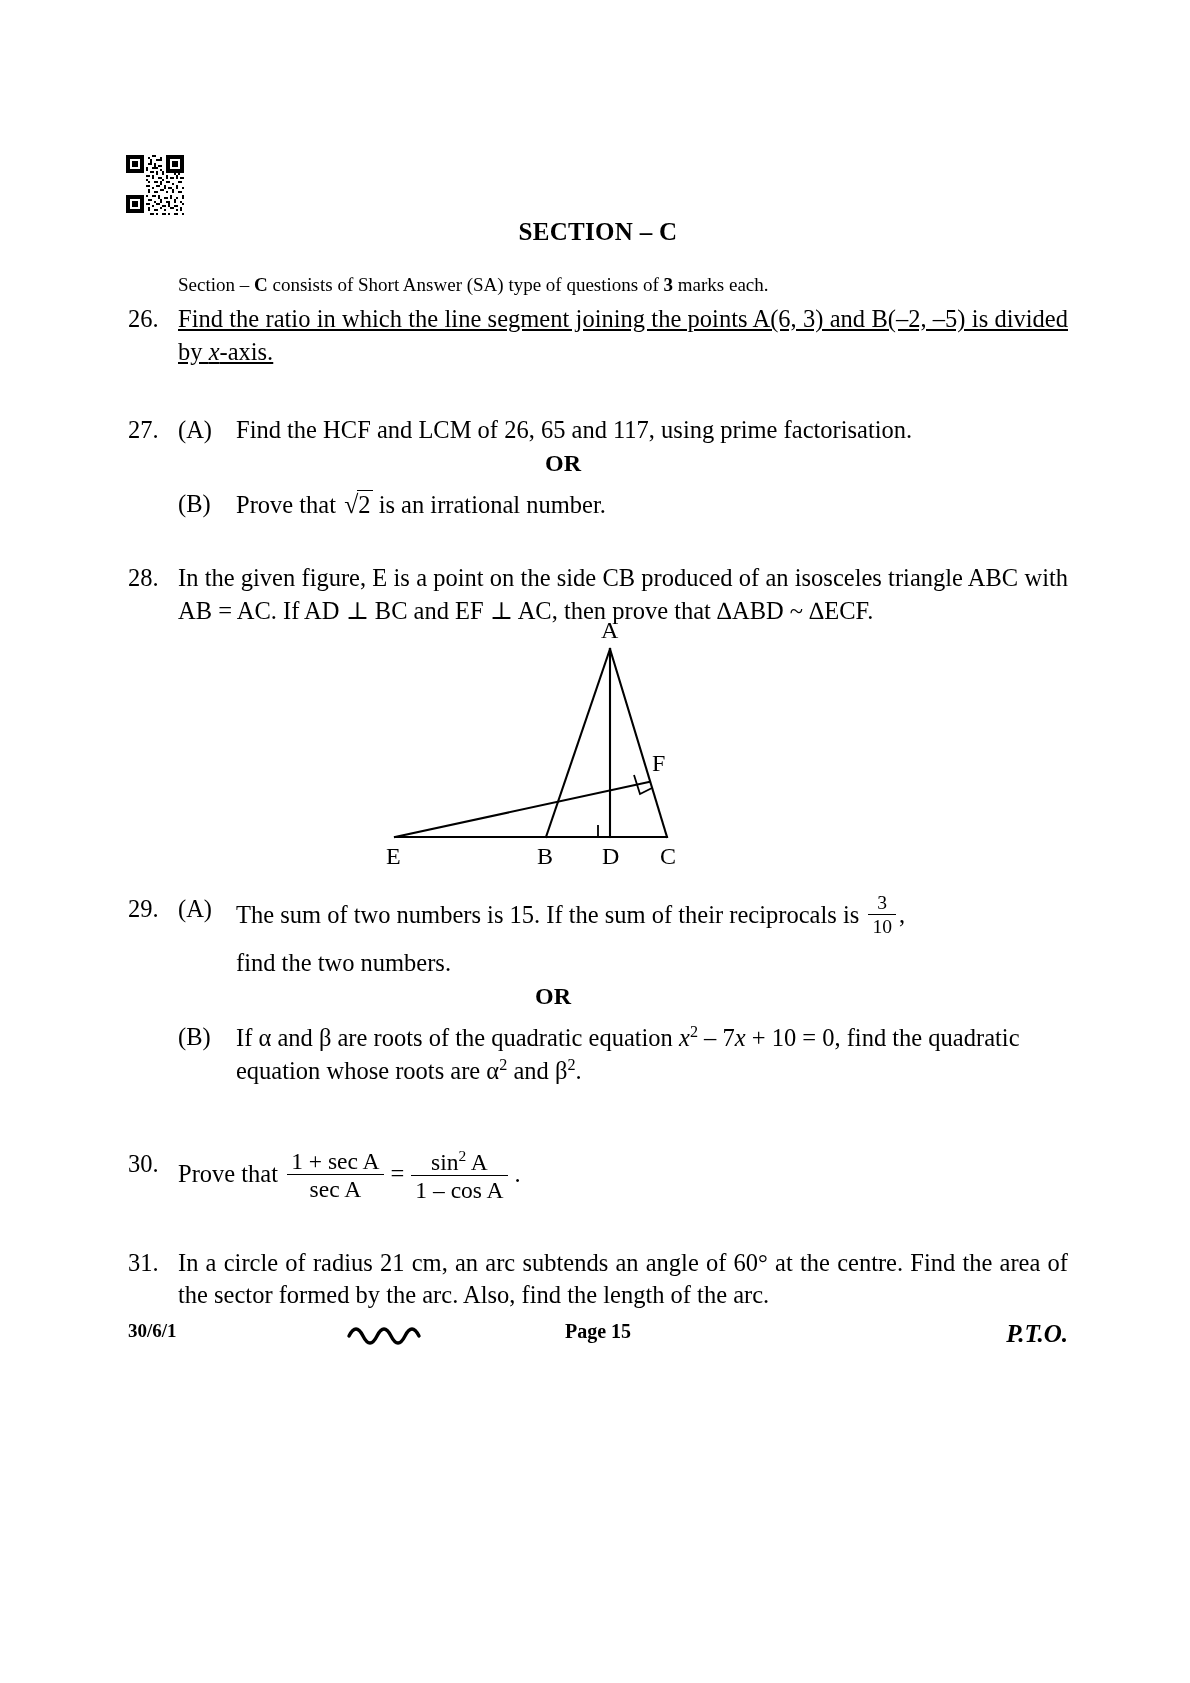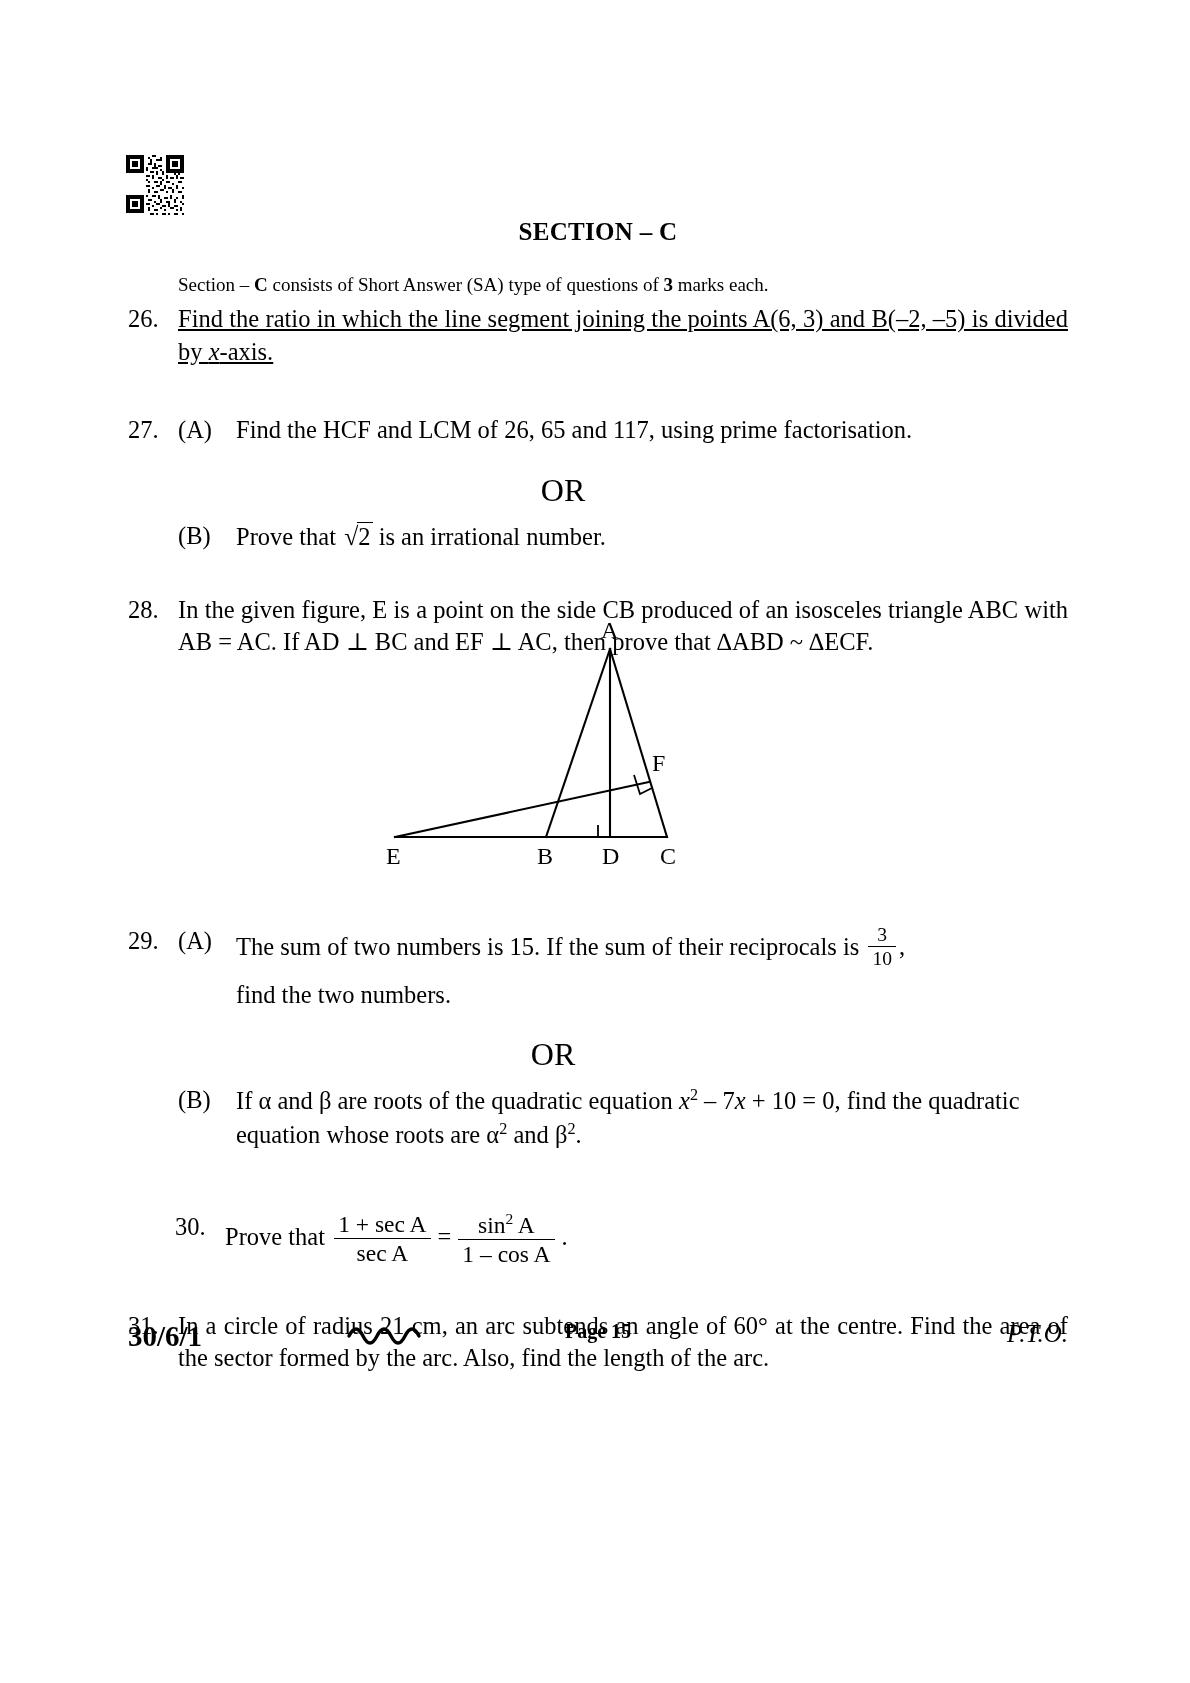--- a/index.html
+++ b/index.html
@@ -83,23 +83,23 @@
     font-size: 24.5px;
     line-height: 1.33;
   }
   .opt .lbl {
     position: absolute;
     left: 0;
     top: 0;
   }
   .or {
     text-align: center;
-    font-weight: normal;
-    font-size: 32px;
-    margin: 22px 0 8px 0;
+    font-weight: bold;
+    font-size: 24px;
+    margin: 1px 0 8px 0;
     padding-right: 120px;
   }
   .or.wide { padding-right: 140px; }
 
   
   .it { font-style: italic; }
   sup { font-size: 0.66em; }
 
   .sqrt {
     display: inline-block;
@@ -147,33 +147,33 @@
   
   .footer {
     position: absolute;
     left: 128px;
     top: 1320px;
     width: 940px;
     height: 40px;
   }
   .footer .code {
     position: absolute; left: 0; top: 0;
-    font-size: 29px; font-weight: bold;
+    font-size: 19px; font-weight: bold;
   }
   .footer .squiggle {
     position: absolute; left: 218px; top: 0px;
   }
   .footer .pageno {
     position: absolute; left: 0; top: 0;
     width: 940px; text-align: center;
     font-size: 20px; font-weight: bold;
   }
   .footer .pto {
     position: absolute; right: 0; top: 0;
-    font-size: 25px; font-weight: normal; font-style: italic;
+    font-size: 25px; font-weight: bold; font-style: italic;
   }
 </style>
 </head>
 <body>
 
 <div class="page">
 
   <div class="qr-wrap">
     <svg width="66" height="66" viewBox="0 0 33 33" shape-rendering="crispEdges">
       <rect width="33" height="33" fill="#fff"></rect>
@@ -316,21 +316,21 @@
         <span>The sum of two numbers is 15. If the sum of their reciprocals is </span><span class="frac frac-sm"><span class="nu">3</span><span class="de">10</span></span><span>,</span>
         <div style="margin-top:8px;">find the two numbers.</div>
       </div>
       <div class="or wide">OR</div>
       <div class="opt">
         <span class="lbl">(B)</span>
         <span>If α and β are roots of the quadratic equation </span><span class="it">x</span><sup>2</sup><span> – 7</span><span class="it">x</span><span> + 10 = 0, find the quadratic equation whose roots are α</span><sup>2</sup><span> and β</span><sup>2</sup><span>.</span>
       </div>
     </div>
 
-    <div class="q" style="margin-top:44px;margin-left:47px;">
+    <div class="q" style="margin-top:44px;">
       <span class="num" style="top:16px;">30.</span>
       <div class="body nojust" style="padding-top:16px;"><span>Prove that </span><span class="frac"><span class="nu">1 + sec A</span><span class="de">sec A</span></span><span style="margin:0 4px;">=</span><span class="frac"><span class="nu"><span>sin</span><sup>2</sup><span> A</span></span><span class="de">1 – cos A</span></span><span style="margin-left:4px;">.</span></div>
     </div>
 
     <div class="q" style="margin-top:42px;">
       <span class="num">31.</span>
       <div class="body">In a circle of radius 21 cm, an arc subtends an angle of 60° at the centre. Find the area of the sector formed by the arc. Also, find the length of the arc.</div>
     </div>
 
   </div>

